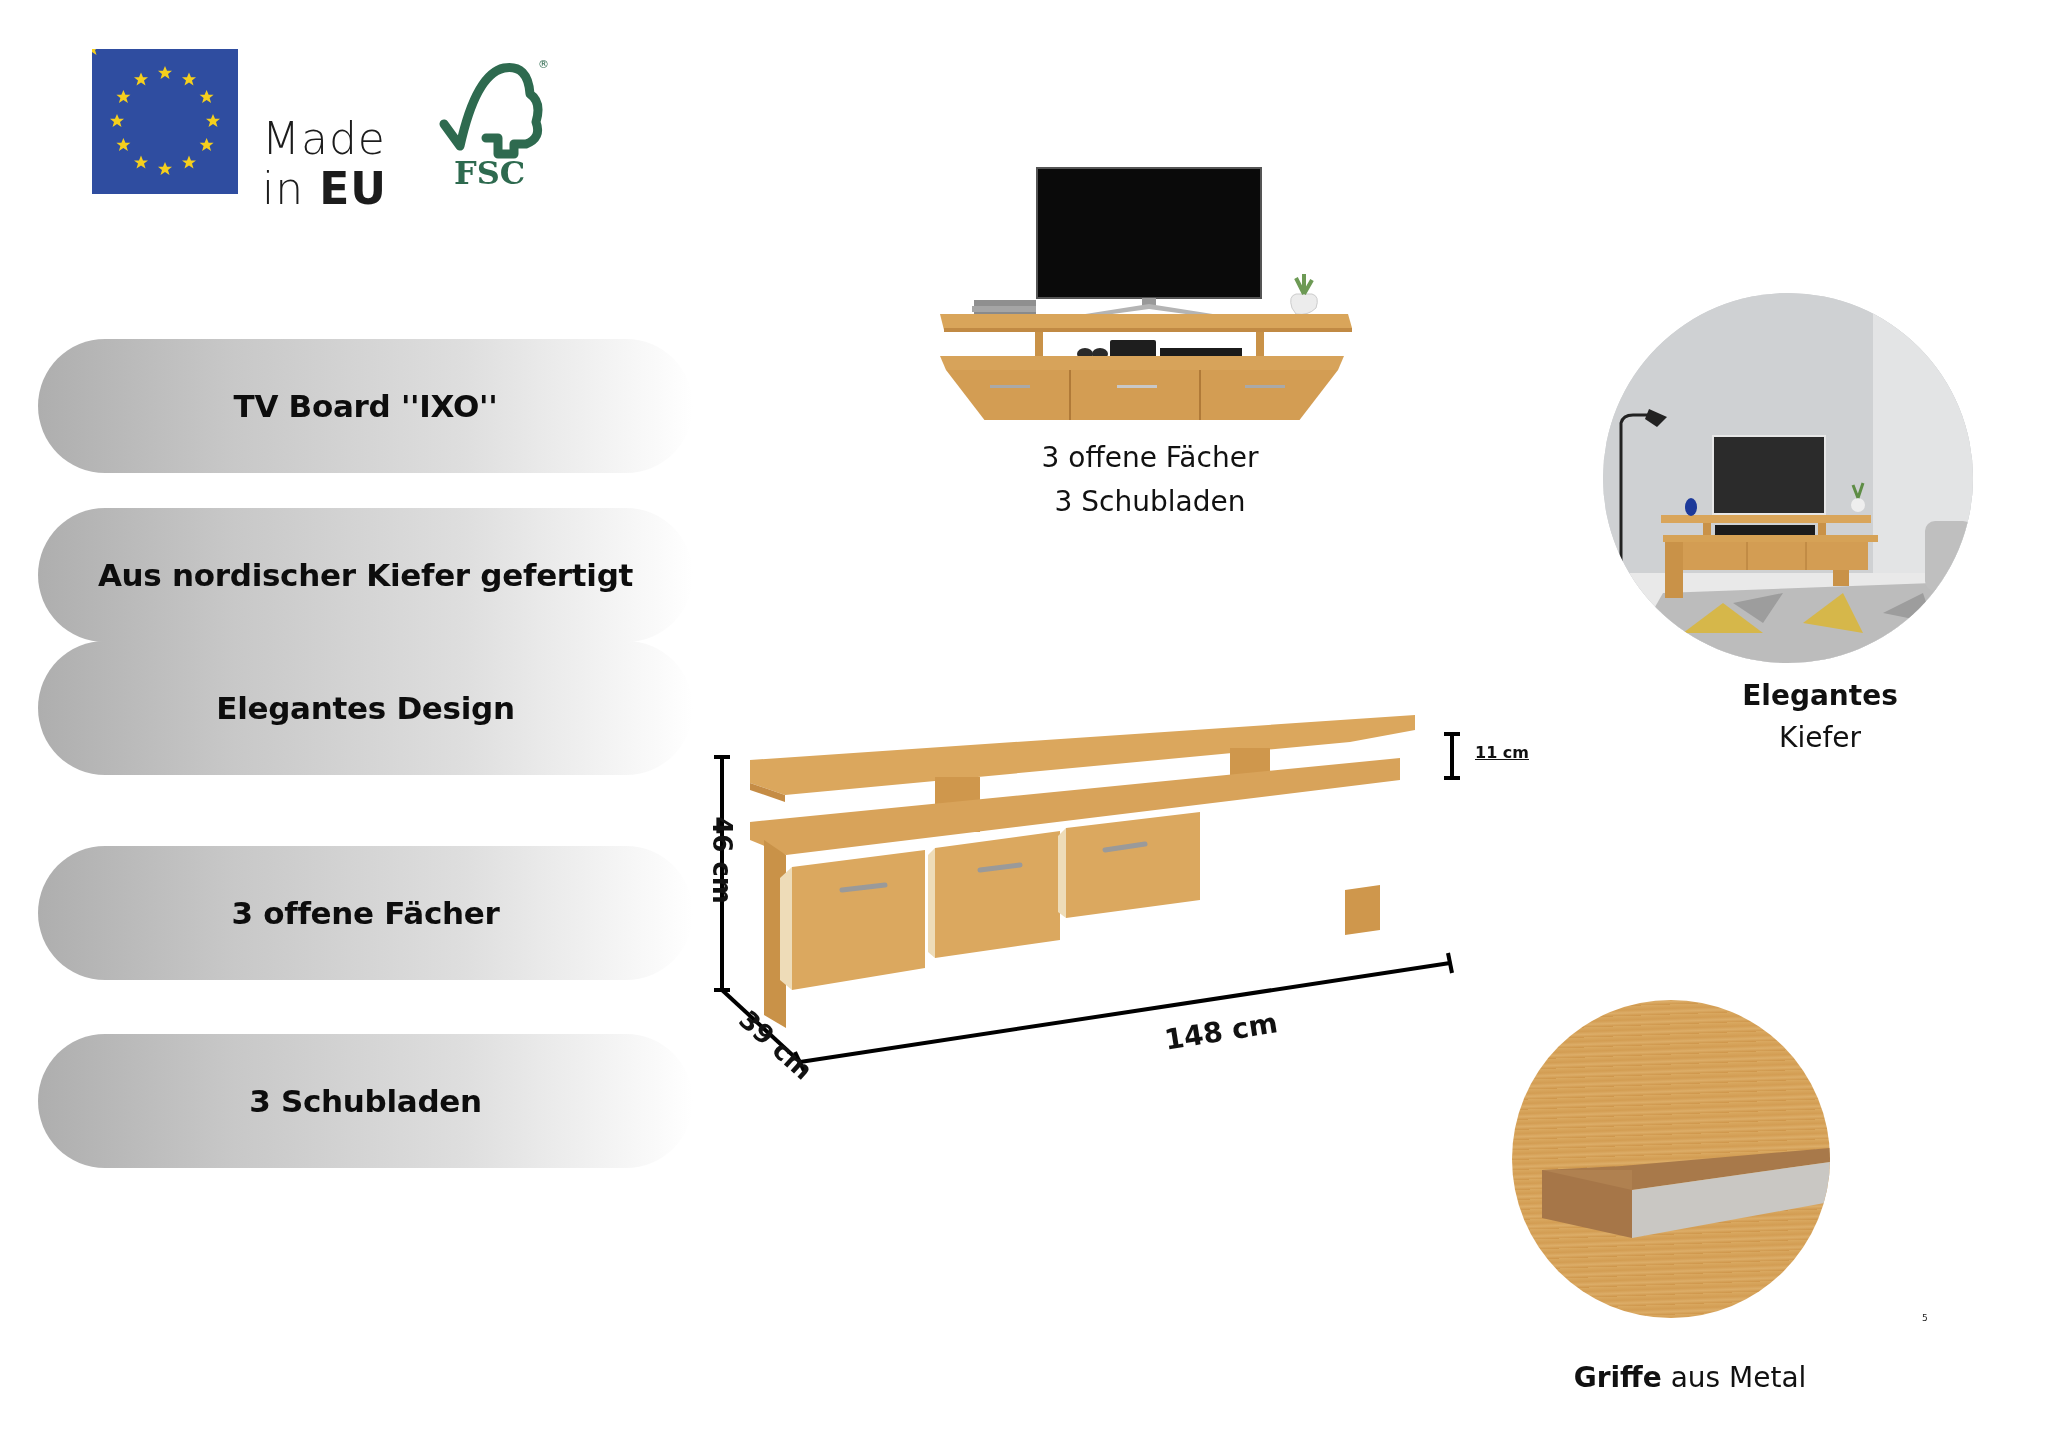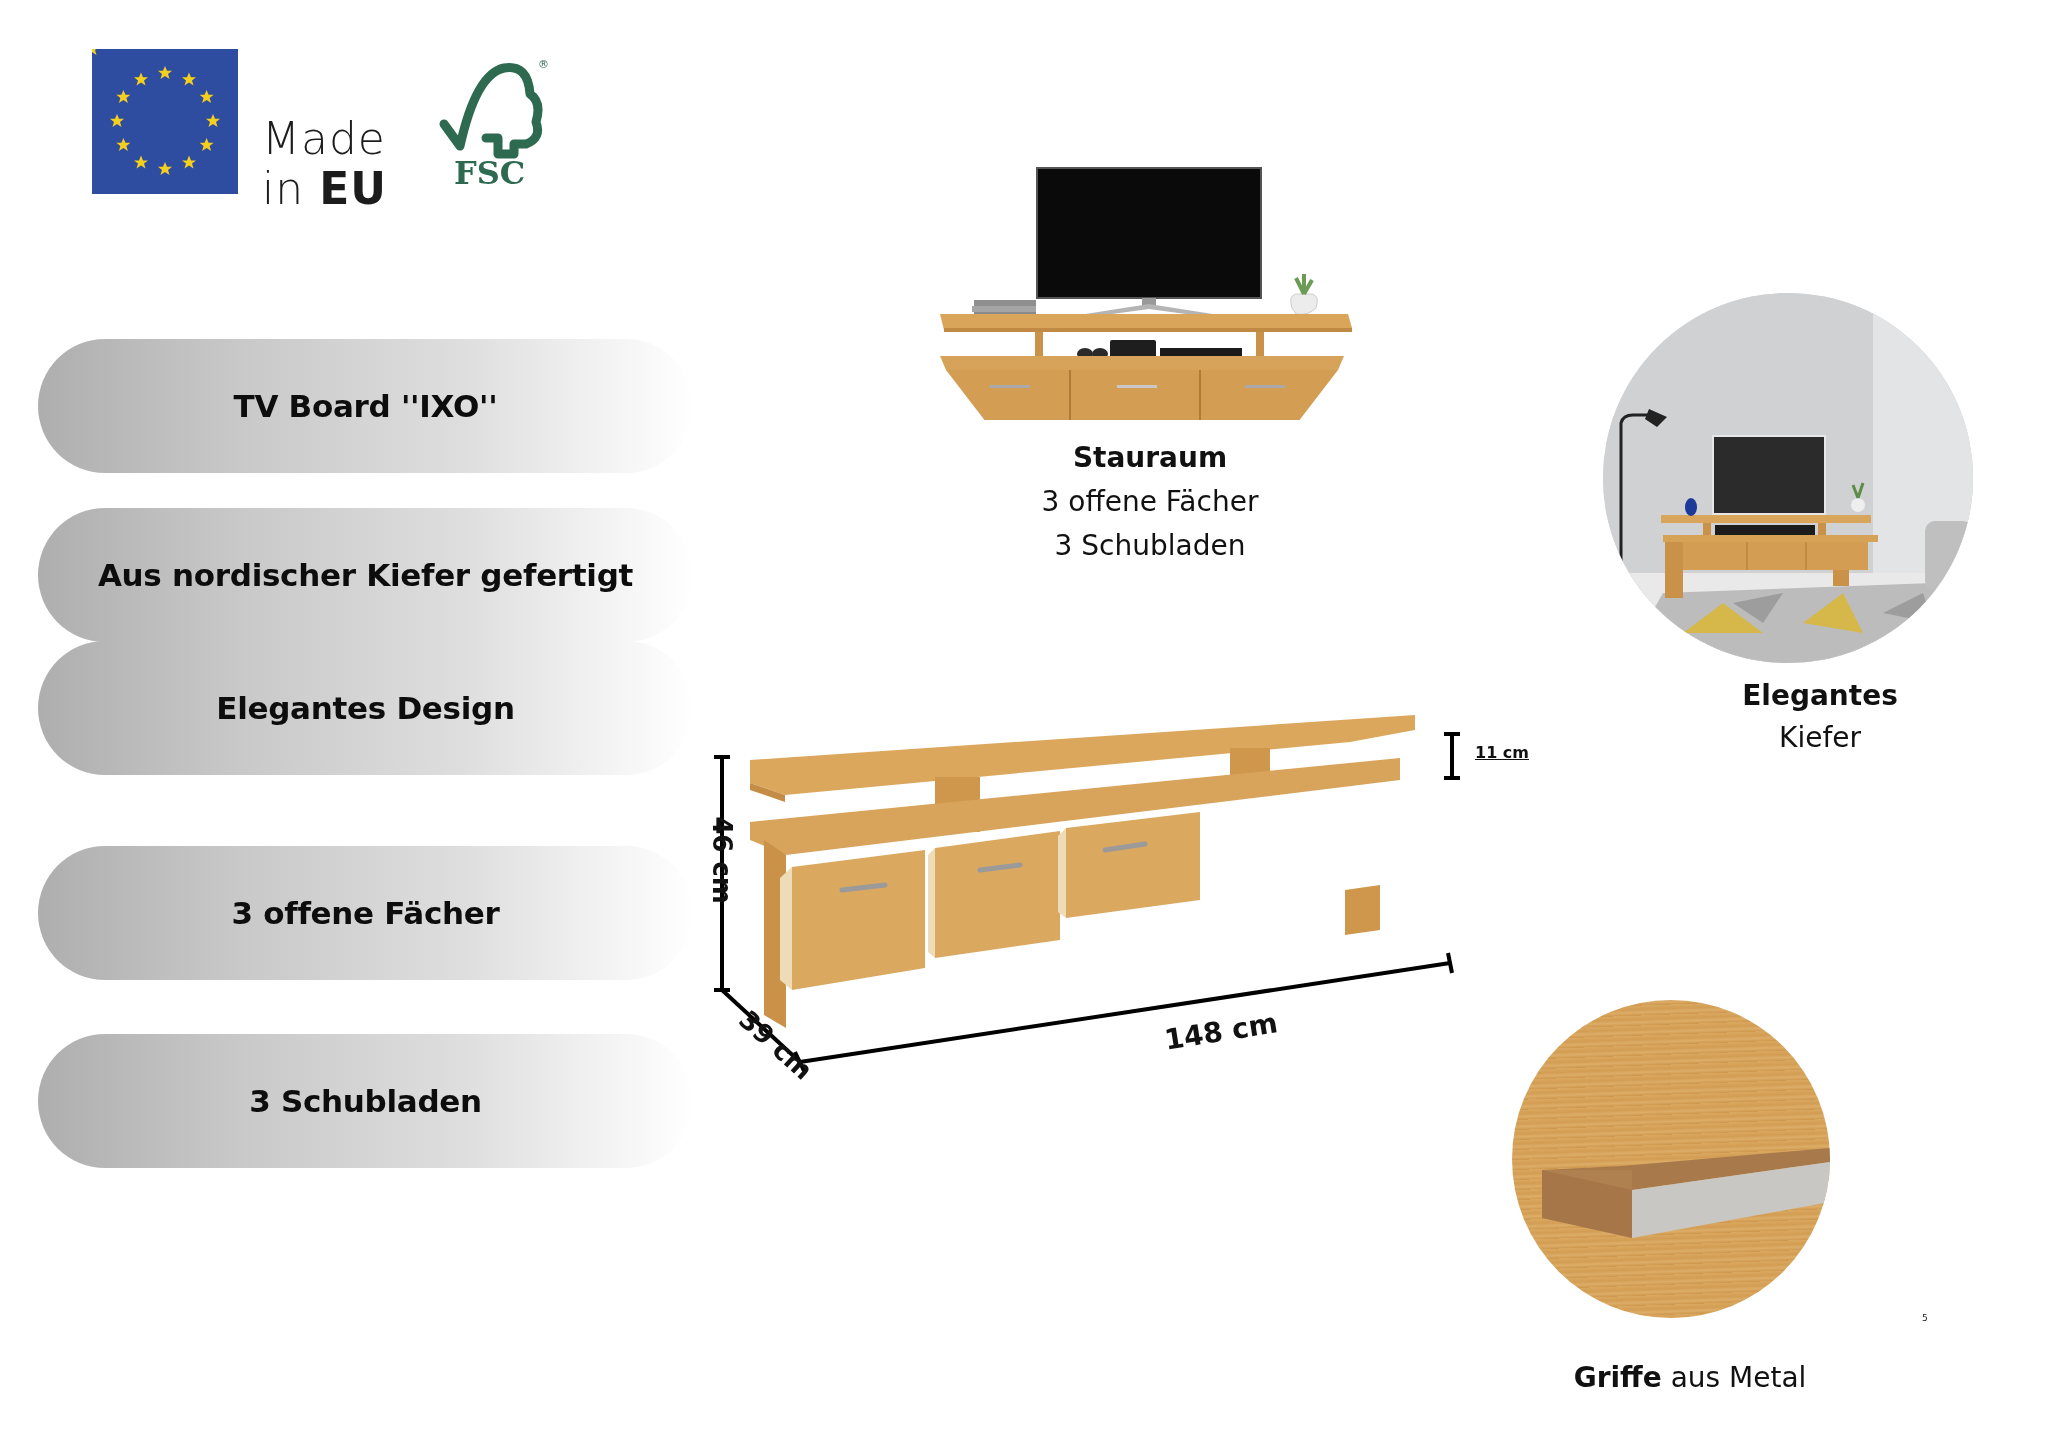--- a/index.html
+++ b/index.html
@@ -117,21 +117,20 @@
     <path d="M10 196 L414 196 L408 210 L16 210 Z" fill="#d7a35a"></path>
     <path d="M16 210 L408 210 L368 262 L56 262 Z" fill="#d39d53"></path>
     <line x1="140" y1="210" x2="140" y2="262" stroke="#b07a38" stroke-width="2"></line>
     <line x1="270" y1="210" x2="270" y2="262" stroke="#b07a38" stroke-width="2"></line>
     <rect x="60" y="225" width="40" height="3" fill="#a9a9a9"></rect>
     <rect x="187" y="225" width="40" height="3" fill="#c8c8c8"></rect>
     <rect x="315" y="225" width="40" height="3" fill="#a9a9a9"></rect>
   </svg>
 </div>
 <div class="caption cap-stau">
-  <div class="strong">Stauraum</div>
   <div>3 offene Fächer</div>
   <div>3 Schubladen</div>
 </div>
 
 <div class="room-circle">
   <svg width="370" height="370" viewBox="0 0 370 370">
     <rect width="370" height="370" fill="#cfd1d3"></rect>
     <rect x="270" y="0" width="100" height="370" fill="#e3e4e5"></rect>
     <rect x="0" y="280" width="370" height="90" fill="#e9e9e9"></rect>
 

